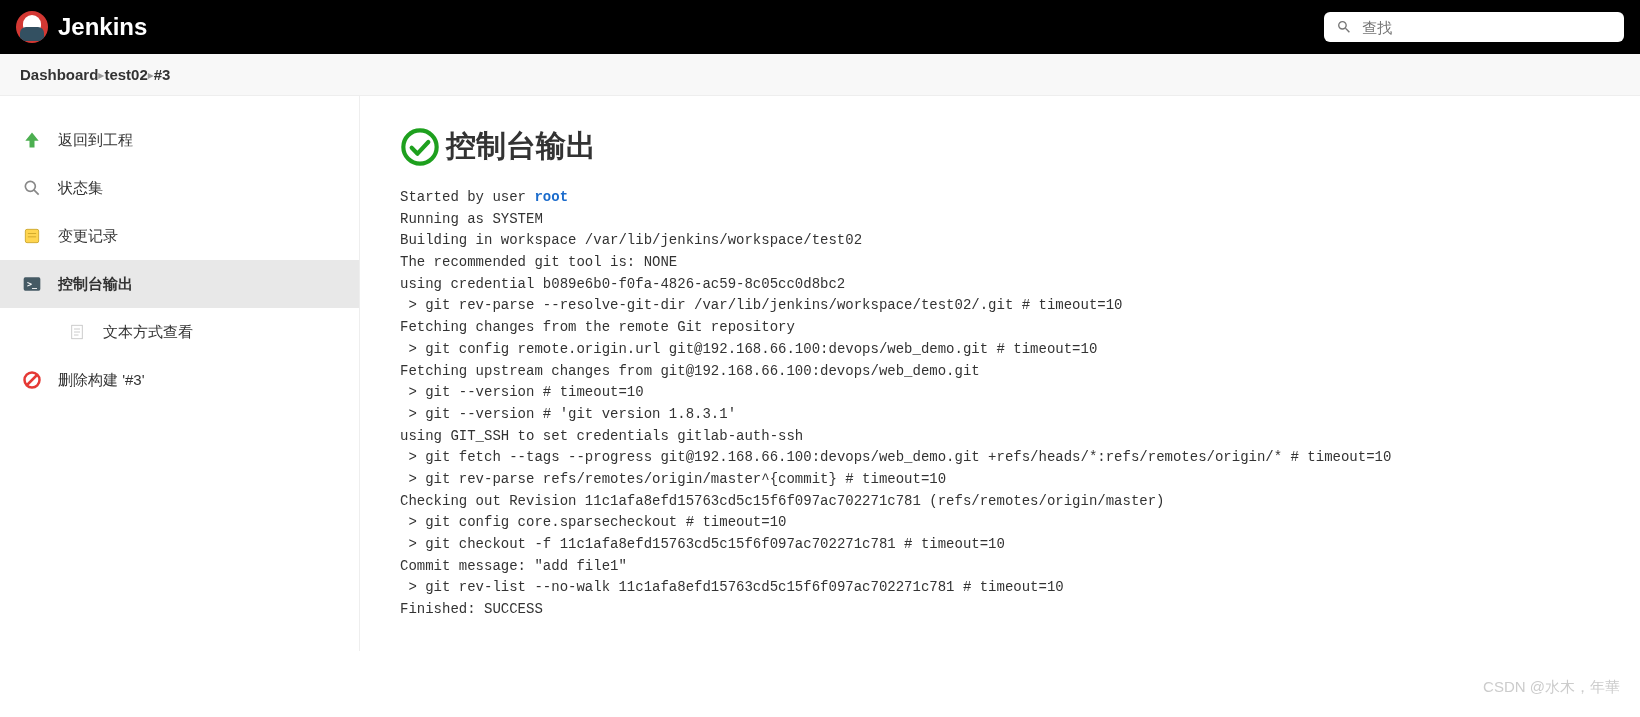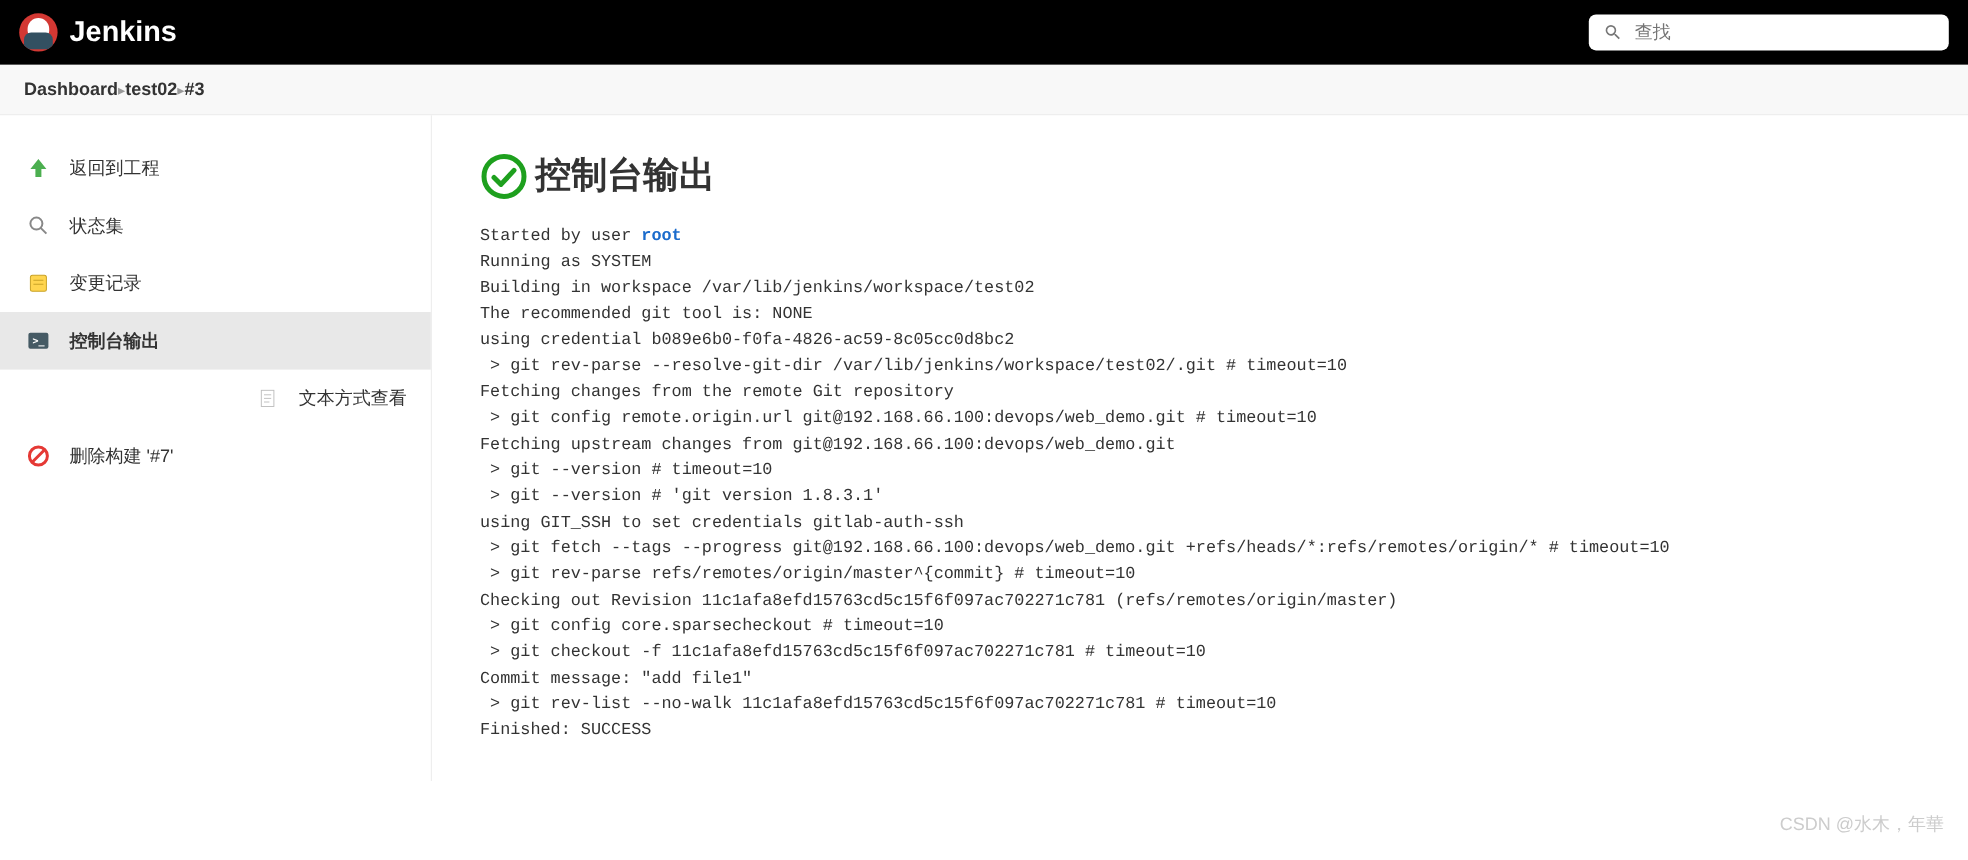--- a/index.html
+++ b/index.html
@@ -19,21 +19,21 @@
 
 .breadcrumb { background: #f8f8f8; border-bottom: 1px solid #eee; padding: 12px 20px; display: flex; align-items: center; }
 .breadcrumb a { color: #333; text-decoration: none; font-weight: bold; font-size: 15px; }
 .breadcrumb .sep { color: #999; font-size: 12px; }
 
 
 .main { display: flex; }
 .sidebar { width: 360px; border-right: 1px solid #eee; padding-top: 20px; }
 .side-item { display: flex; align-items: center; padding: 12px 20px; cursor: pointer; font-size: 15px; }
 .side-item.active { background: #e8e8e8; font-weight: bold; }
-.side-item.sub { padding-left: 48px; justify-content: flex-end; }
+.side-item.sub { padding-left: 65px; }
 .side-icon { width: 24px; height: 24px; margin-right: 14px; display: flex; align-items: center; justify-content: center; }
 
 
 .content { flex: 1; padding: 30px 40px; }
 .page-title { display: flex; align-items: center; margin-bottom: 20px; }
 .page-title h1 { font-size: 30px; font-weight: bold; margin-left: 6px; }
 .success-icon { width: 40px; height: 40px; }
 .console { font-family: "Courier New", monospace; font-size: 14px; line-height: 1.55; white-space: pre-wrap; color: #333; }
 .console .user-link { color: #1a6bcc; text-decoration: none; font-weight: bold; }
 
@@ -120,21 +120,21 @@
     </div>
 
 
     <div class="side-item">
       <span class="side-icon">
         <svg width="20" height="20" viewBox="0 0 24 24">
             <circle cx="12" cy="12" r="9" fill="none" stroke="#e53935" stroke-width="3"></circle>
             <line x1="6" y1="18" x2="18" y2="6" stroke="#e53935" stroke-width="3"></line>
           </svg>
       </span>
-      <span>删除构建 '#7'</span>
+      <span>删除构建 '#3'</span>
     </div>
 
 
 
   </div>
 
   <div class="content">
     <div class="page-title">
       <svg class="success-icon" viewBox="0 0 48 48">
         <circle cx="24" cy="24" r="20" fill="none" stroke="#1ea01e" stroke-width="5"></circle>

